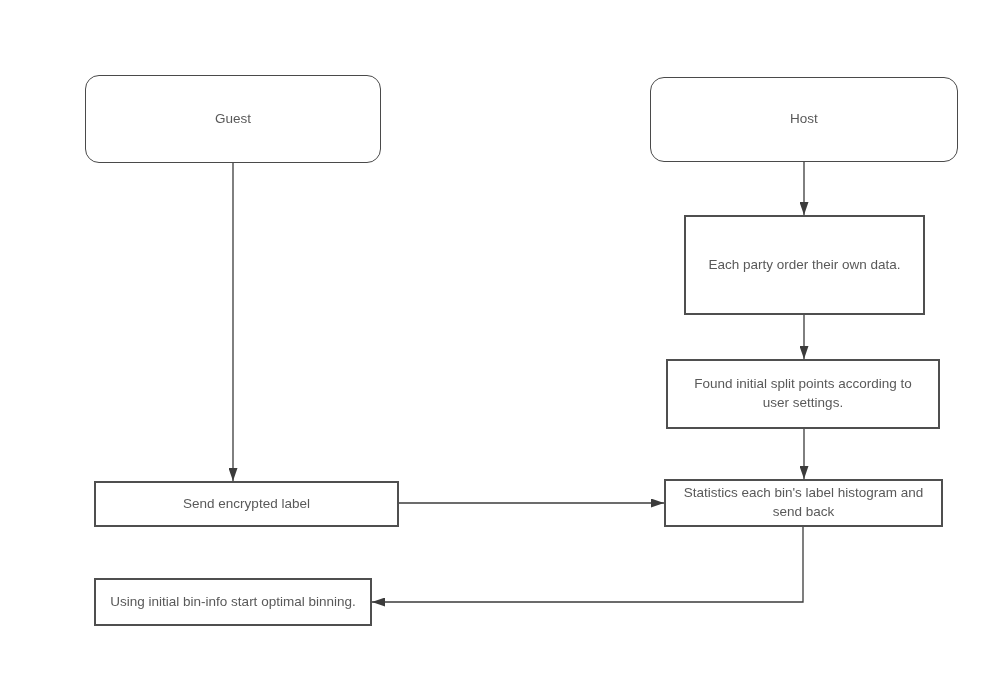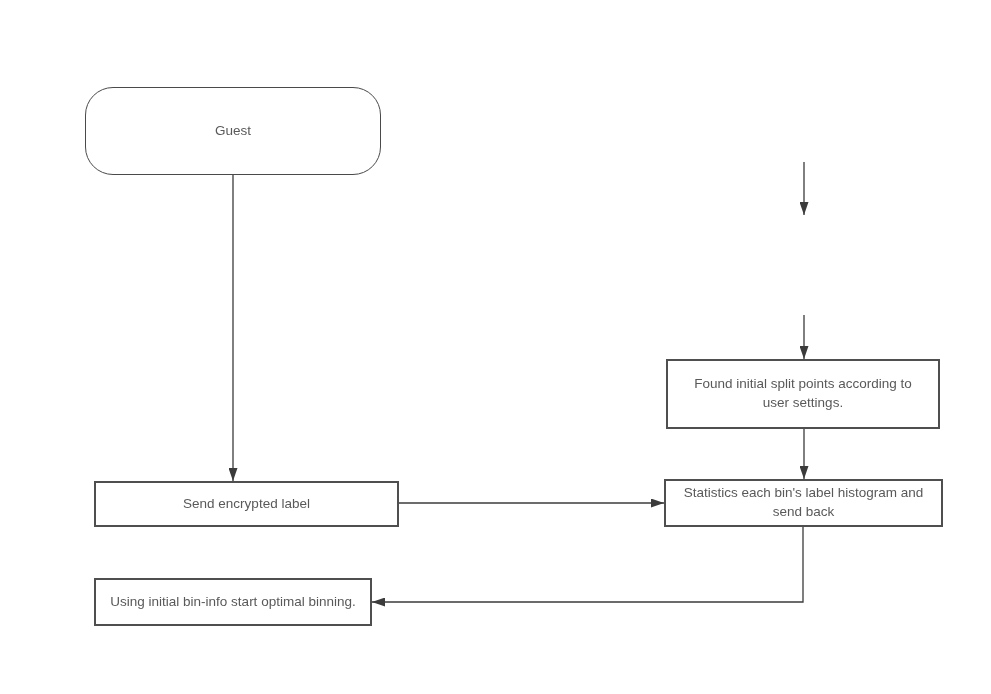--- a/index.html
+++ b/index.html
@@ -33,22 +33,21 @@
     background: #ffffff;
     border: 2px solid #4f4f4f;
     color: #595959;
     font-size: 13.5px;
     line-height: 1.4;
     padding: 4px 14px;
   }
   .node.terminator {
     border-width: 1.5px;
     border-color: #4a4a4a;
-    border-radius: 28px;
-    margin-top: 12px;
+    border-radius: 14px;
   }
   
   .node-guest            { left: 85px;  top: 75px;  width: 296px; height: 88px;  }
   .node-host             { left: 650px; top: 77px;  width: 308px; height: 85px;  }
   .node-order-data       { left: 684px; top: 215px; width: 241px; height: 100px; }
   .node-split-points     { left: 666px; top: 359px; width: 274px; height: 70px; justify-content: flex-end;  }
   .node-send-label       { left: 94px;  top: 481px; width: 305px; height: 46px;  }
   .node-statistics       { left: 664px; top: 479px; width: 279px; height: 48px;  }
   .node-optimal-binning  { left: 94px;  top: 578px; width: 278px; height: 48px;  }
 </style>
@@ -68,21 +67,27 @@
     <polyline points="804,315 804,359" fill="none" stroke="#3b3b3b" stroke-width="1.3" marker-end="url(#arrow)"></polyline>
     <polyline points="804,429 804,479" fill="none" stroke="#3b3b3b" stroke-width="1.3" marker-end="url(#arrow)"></polyline>
     <polyline points="372,503 664,503" fill="none" stroke="#3b3b3b" stroke-width="1.3" marker-end="url(#arrow)"></polyline>
     <polyline points="803,527 803,602 372,602" fill="none" stroke="#3b3b3b" stroke-width="1.3" marker-end="url(#arrow)"></polyline>
   </svg>
 
   <div class="node terminator node-guest">
     <span>Guest</span>
   </div>
 
+  <div class="node terminator node-host">
+    <span>Host</span>
+  </div>
 
+  <div class="node node-order-data">
+    <span>Each party order their own data.</span>
+  </div>
 
   <div class="node node-split-points">
     <span>Found initial split points according to user settings.</span>
   </div>
 
   <div class="node node-send-label">
     <span>Send encrypted label</span>
   </div>
 
   <div class="node node-statistics">

